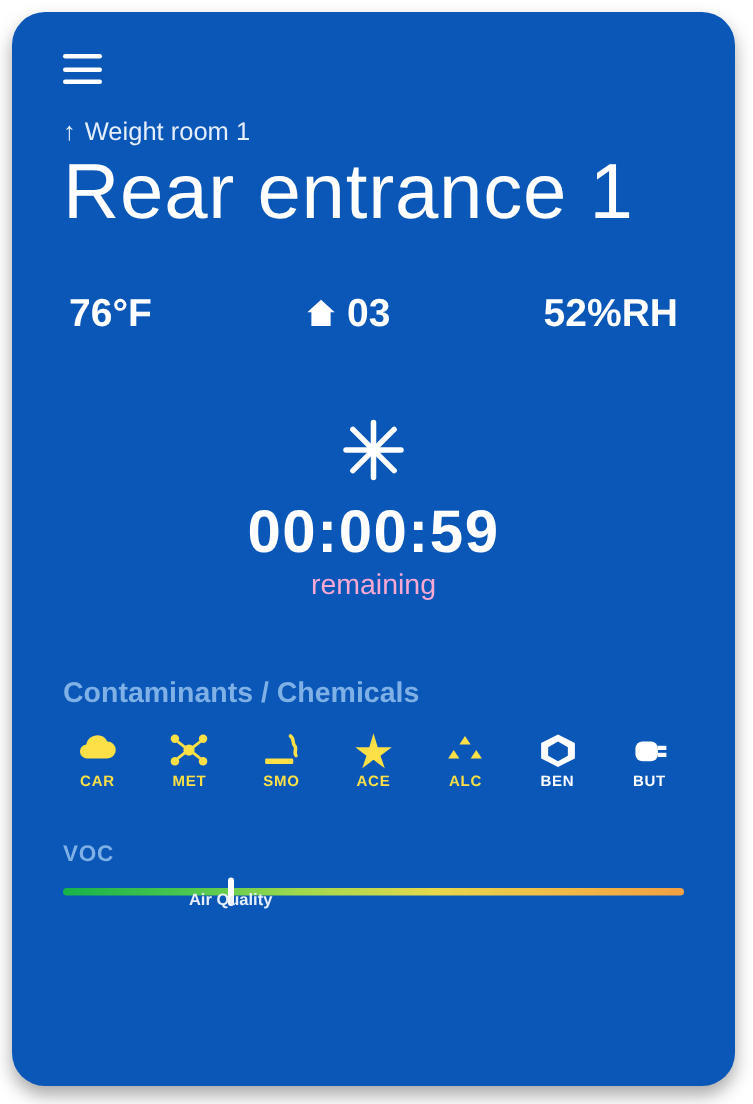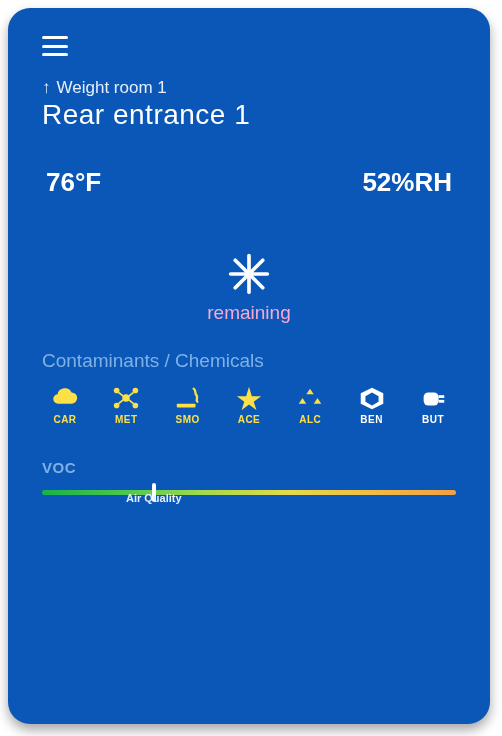--- a/index.html
+++ b/index.html
@@ -34,21 +34,21 @@
   
   .breadcrumb {
     margin-top: 22px;
     font-size: 17px;
     font-weight: 400;
     color: #e6eefb;
     display: flex; align-items: center; gap: 6px;
   }
   .breadcrumb .arrow { font-size: 17px; }
   .title {
-    font-size: 28px;
+    font-size: 52px;
     font-weight: 300;
     letter-spacing: 0.5px;
     margin-top: 2px;
     line-height: 1.1;
     font-stretch: condensed;
   }
 
   
   .stats {
     margin-top: 36px;
@@ -69,22 +69,22 @@
   .timer .snow svg { width: 44px; height: 44px; stroke: #fff; }
   .timer .clock {
     font-size: 40px; font-weight: 700; margin-top: 6px; letter-spacing: 1px;
   }
   .timer .sub {
     font-size: 19px; font-weight: 400; color: #f9a8d4; margin-top: 2px;
   }
 
   
   .section-title {
-    margin-top: 26px;
-    font-size: 19px; font-weight: 400;
+    margin-top: 50px;
+    font-size: 19px; font-weight: 700;
     color: #7fb1e6;
   }
   .chemrow {
     margin-top: 12px;
     display: flex;
     justify-content: space-between;
   }
   .chem {
     width: 46px;
     display: flex; flex-direction: column; align-items: center;
@@ -133,32 +133,41 @@
 
   <div class="breadcrumb">
     <span class="arrow">↑</span>
     <span>Weight room 1</span>
   </div>
 
   <div class="title">Rear entrance 1</div>
 
   <div class="stats">
     <div class="stat">76°F</div>
+    <div class="stat">
+      <span class="home-icon">
+        <svg viewBox="0 0 24 24">
+            <path d="M12 2 L2 11 H5 V21 H19 V11 H22 Z"></path>
+          </svg>
+      </span>
+      <span>03</span>
+    </div>
     <div class="stat">52%RH</div>
   </div>
 
   <div class="timer">
     <div class="snow">
       <svg viewBox="0 0 48 48" fill="none" stroke-width="4" stroke-linecap="round">
         <line x1="24" y1="4" x2="24" y2="44"></line>
         <line x1="4" y1="24" x2="44" y2="24"></line>
         <line x1="9" y1="9" x2="39" y2="39"></line>
         <line x1="39" y1="9" x2="9" y2="39"></line>
       </svg>
     </div>
+    <div class="clock">00:00:59</div>
     <div class="sub">remaining</div>
   </div>
 
   <div class="section-title">Contaminants / Chemicals</div>
 
   <div class="chemrow">
 
     <div class="chem">
       <span class="ico">
         <svg viewBox="0 0 32 28">

